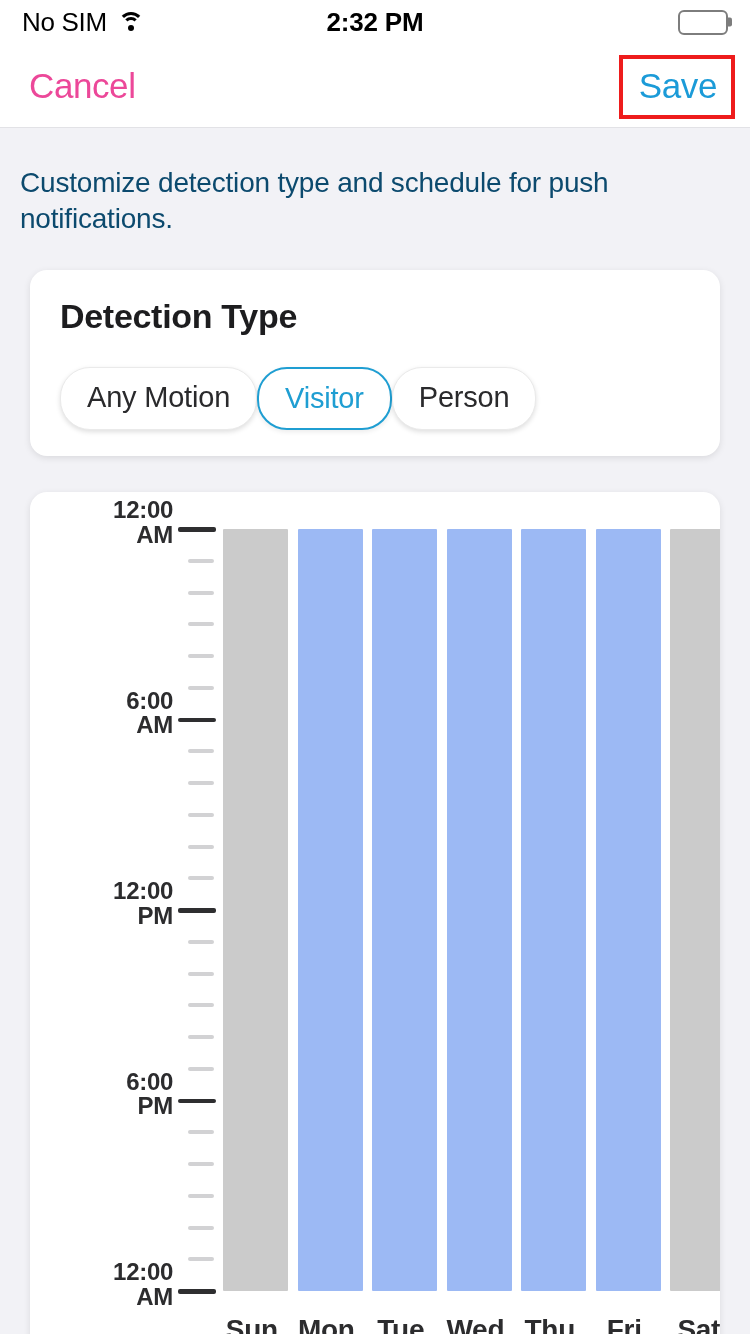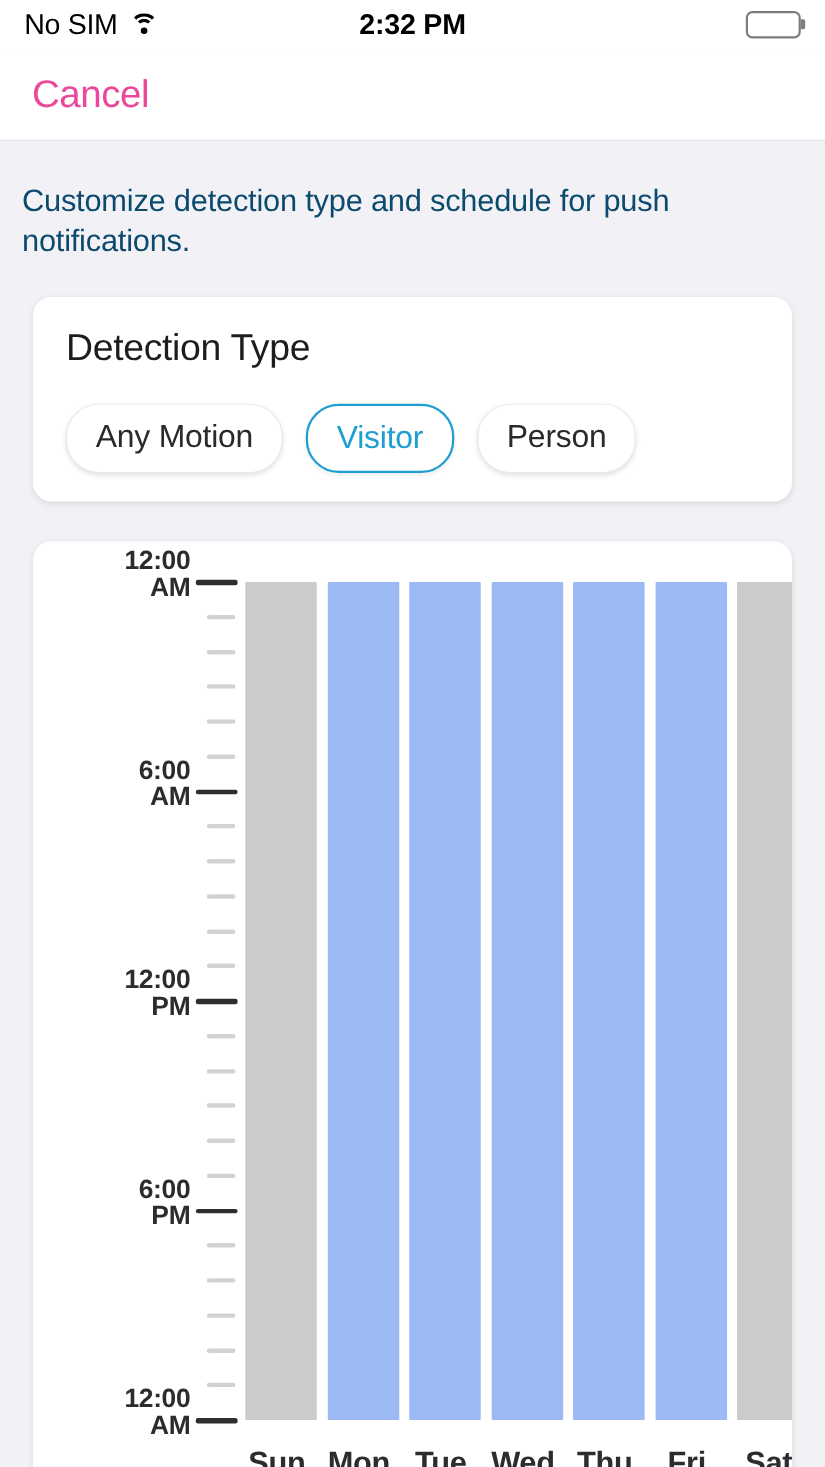--- a/index.html
+++ b/index.html
@@ -75,24 +75,24 @@
     padding:37px 30px 0 20px;
     font-size:28px; line-height:1.27; color:#0c4a6e; letter-spacing:-0.2px;
   }
 
   .card{
     margin:0 30px; background:#fff; border-radius:17px;
     box-shadow:0 2px 7px rgba(0,0,0,0.10);
   }
   .card-detection{ margin-top:34px; padding:27px 0 26px 0; }
   .card-title{
-    font-size:34px; font-weight:normal; color:#1d1d1f;
+    font-size:34px; font-weight:bold; color:#1d1d1f;
     letter-spacing:-0.3px; padding:0 30px;
   }
-  .pill-row{ display:flex; gap:21px; padding:31px 30px 0 30px; }
+  .pill-row{ display:flex; padding:31px 30px 0 30px; }
   .pill{
     background:#fff; border:1.5px solid #eaeaea; border-radius:30px;
     padding:13px 26px; font-size:29px; color:#2a2a2c;
     box-shadow:0 2px 5px rgba(0,0,0,0.13);
     letter-spacing:-0.2px; white-space:nowrap;
   }
   .pill.selected{
     border:2.5px solid #1f9ed2; color:#1f9ed2;
     box-shadow:0 2px 5px rgba(0,0,0,0.08);
   }
@@ -138,20 +138,23 @@
     </span>
   </div>
   <div class="sb-time">2:32 PM</div>
   <div class="sb-right">
     <span class="battery"><span class="fill"></span></span>
   </div>
 </div>
 
 <div class="navbar">
   <div class="nav-cancel">Cancel</div>
+  <div class="nav-save-wrap">
+    <div class="nav-save">Save</div>
+  </div>
 </div>
 
 <div class="content">
 
   <div class="subtitle">Customize detection type and schedule for push notifications.</div>
 
   <div class="card card-detection">
     <div class="card-title">Detection Type</div>
     <div class="pill-row">
       <div class="pill">Any Motion</div>

